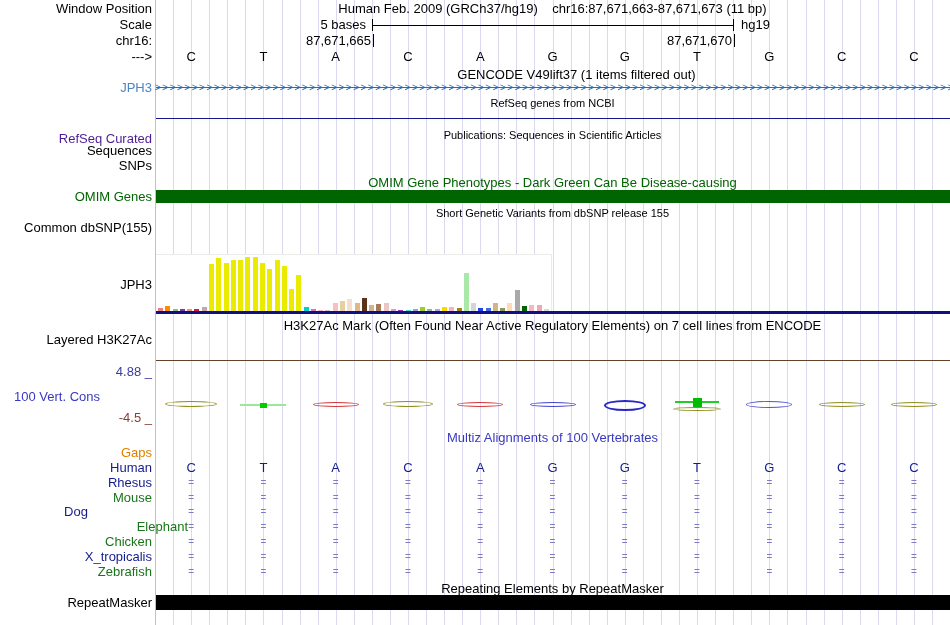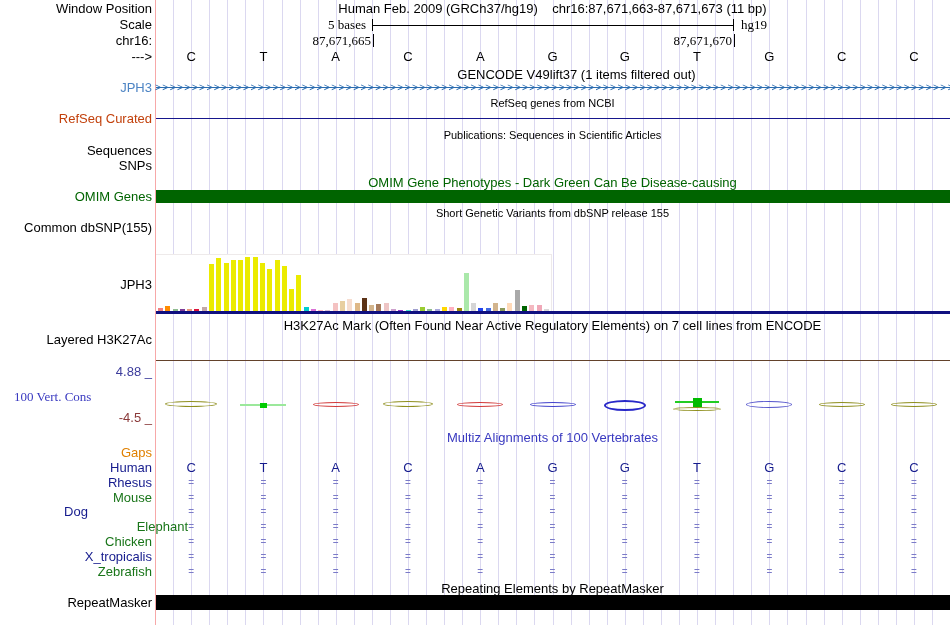--- a/index.html
+++ b/index.html
@@ -1,28 +1,28 @@
 <!DOCTYPE html>
 <html><head>
 <meta charset="utf-8">
 <style>
   html,body{margin:0;padding:0;background:#fff;}
   #canvas{position:relative;width:950px;height:625px;background:#fff;overflow:hidden;
           font-family:"Liberation Sans","DejaVu Sans",sans-serif;color:#000;}
-  .abs{position:absolute;font-family:Liberation Serif, serif;}
+  .abs{position:absolute;}
   .vline{position:absolute;top:0;width:1px;height:625px;background:#dbd8f0;}
   .pinkline{position:absolute;top:0;left:155px;width:1px;height:625px;background:#f7a8a8;z-index:3;}
   .lbl{position:absolute;left:0;width:152px;text-align:right;font-size:13px;line-height:13px;white-space:nowrap;z-index:4;}
   .title{position:absolute;left:155px;width:795px;text-align:center;font-size:13px;line-height:13px;white-space:nowrap;z-index:4;}
   .title.small{font-size:11px;line-height:11px;}
   .hline{position:absolute;left:155px;width:795px;z-index:2;}
   .basecell{position:absolute;transform:translateX(-50%);font-size:13px;line-height:13px;z-index:4;}
   .aligncell{position:absolute;transform:translateX(-50%);font-size:10px;line-height:10px;color:#7b7bc8;z-index:4;}
   .c-gencode{color:#4d84c4;}
-  .c-refseq{color:#c2410c;}
+  .c-refseq{color:#4c1d95;margin-top:20px;}
   .c-omim{color:#006400;}
   .c-bluetitle{color:#3939c0;}
   .c-consmax{color:#3c3c9c;}
   .c-consmin{color:#8b3a3a;}
   .gtex-box{position:absolute;left:155px;top:254px;width:397px;height:57px;background:#fff;
             border:1px solid #eeeaea;border-bottom:none;box-sizing:border-box;z-index:2;}
   .gtex-bar{position:absolute;bottom:0;width:5px;z-index:3;}
   .glyph{position:absolute;z-index:3;}
   .lens{border-radius:50%;background:transparent;box-sizing:border-box;}
   #arrow-track{position:absolute;left:155px;top:81px;width:795px;height:13px;overflow:hidden;

